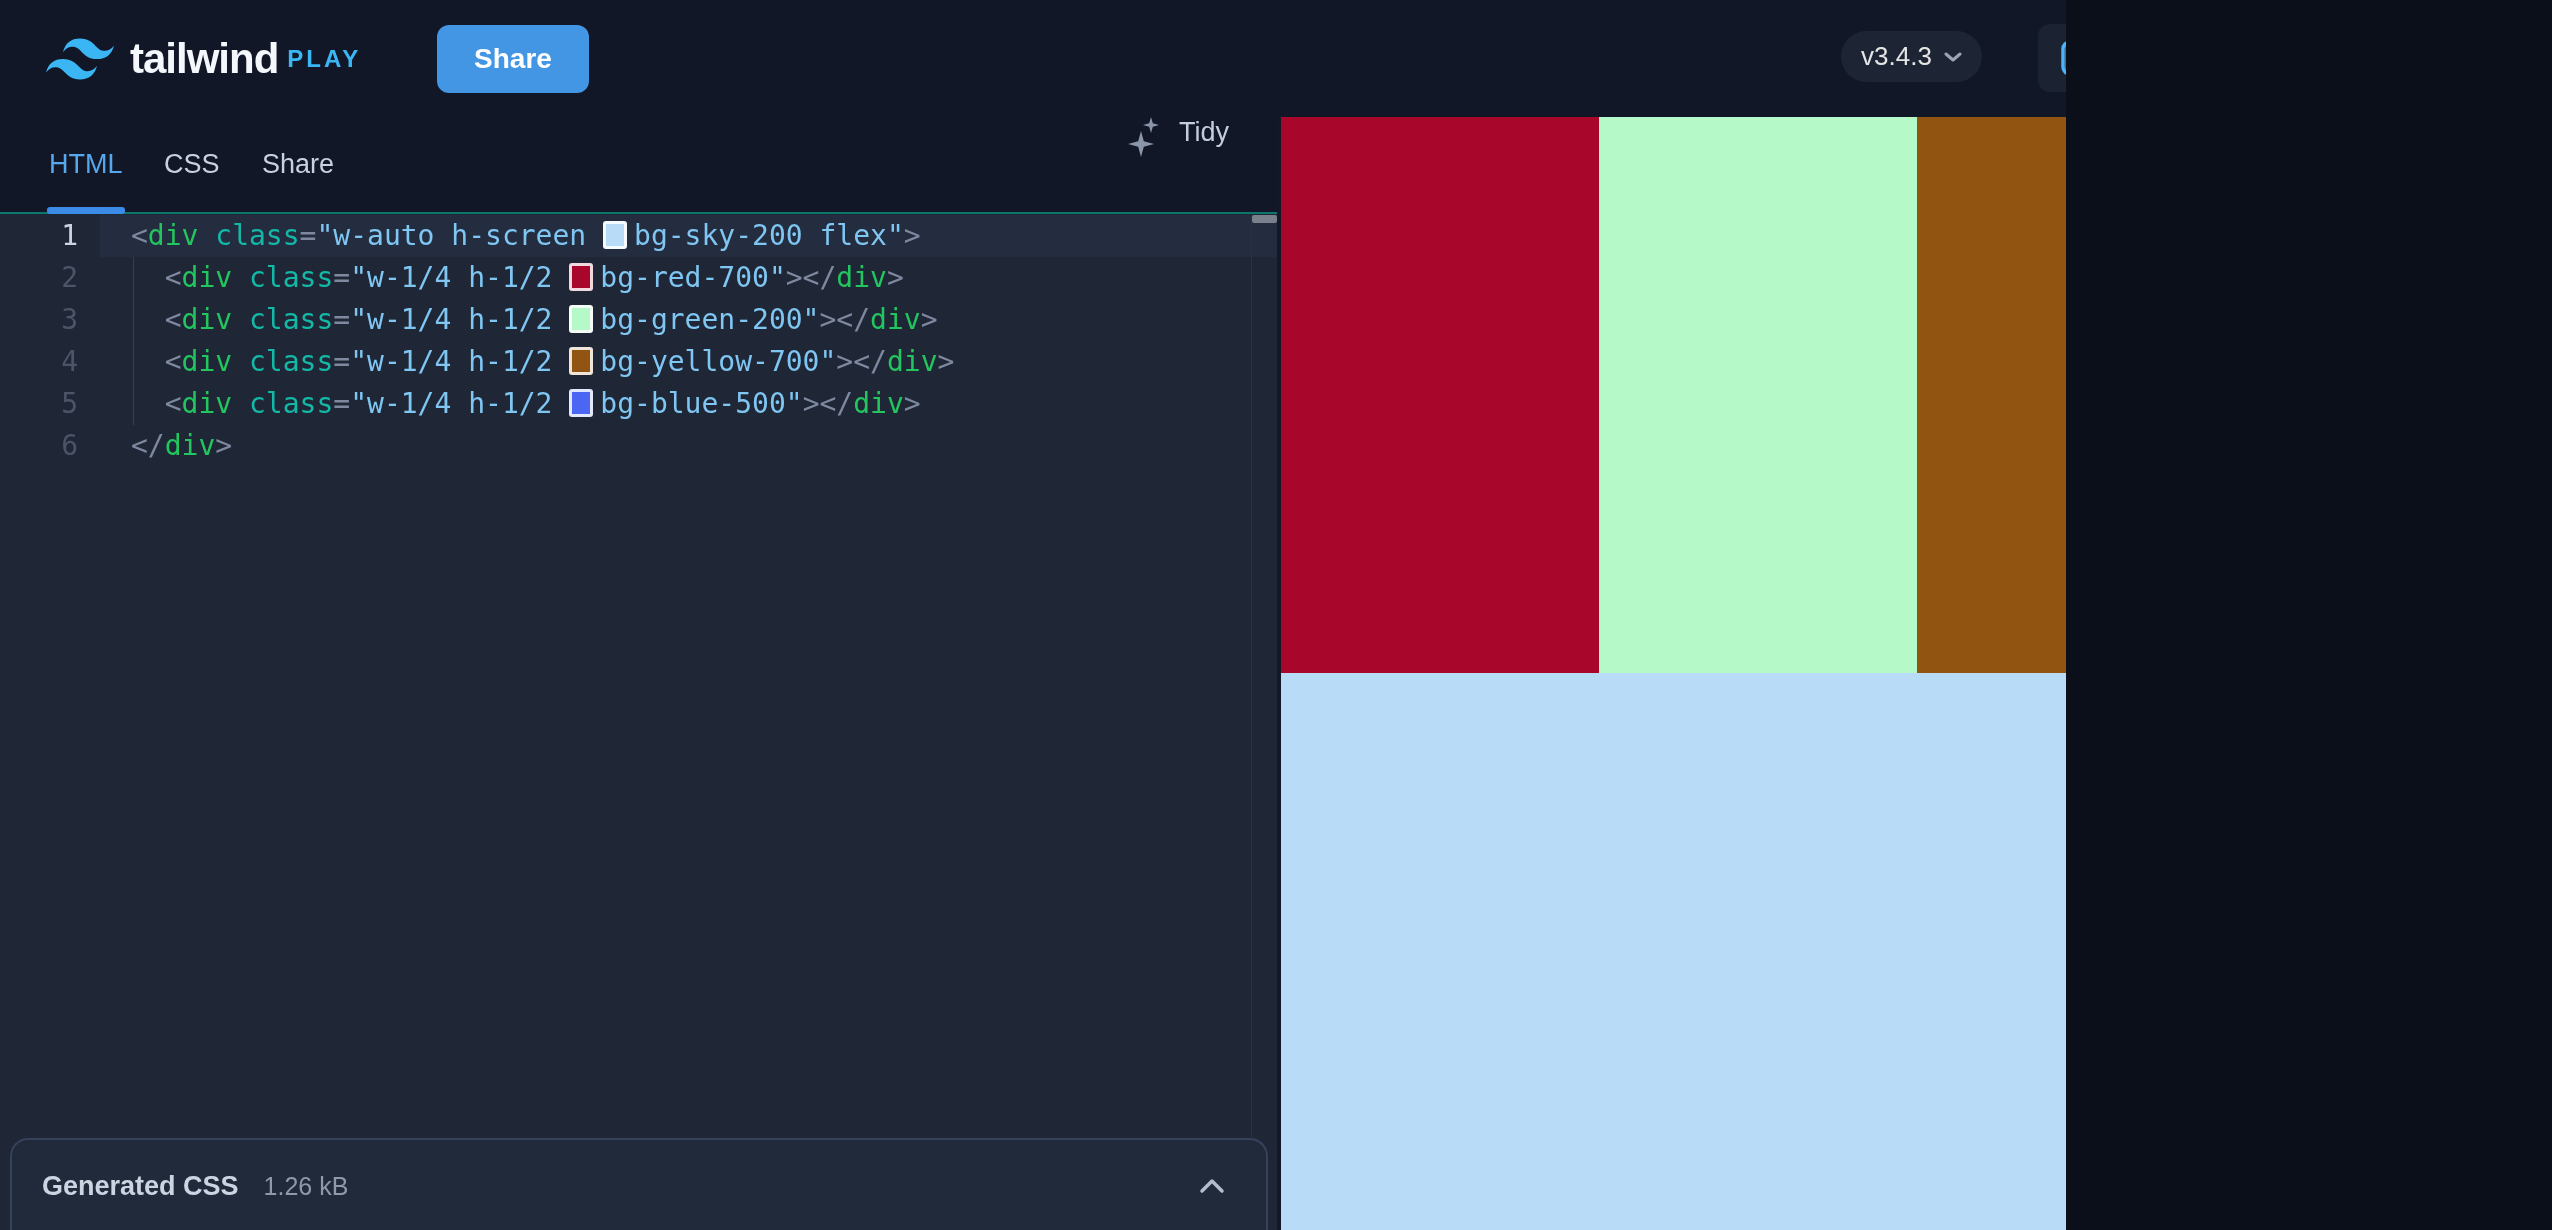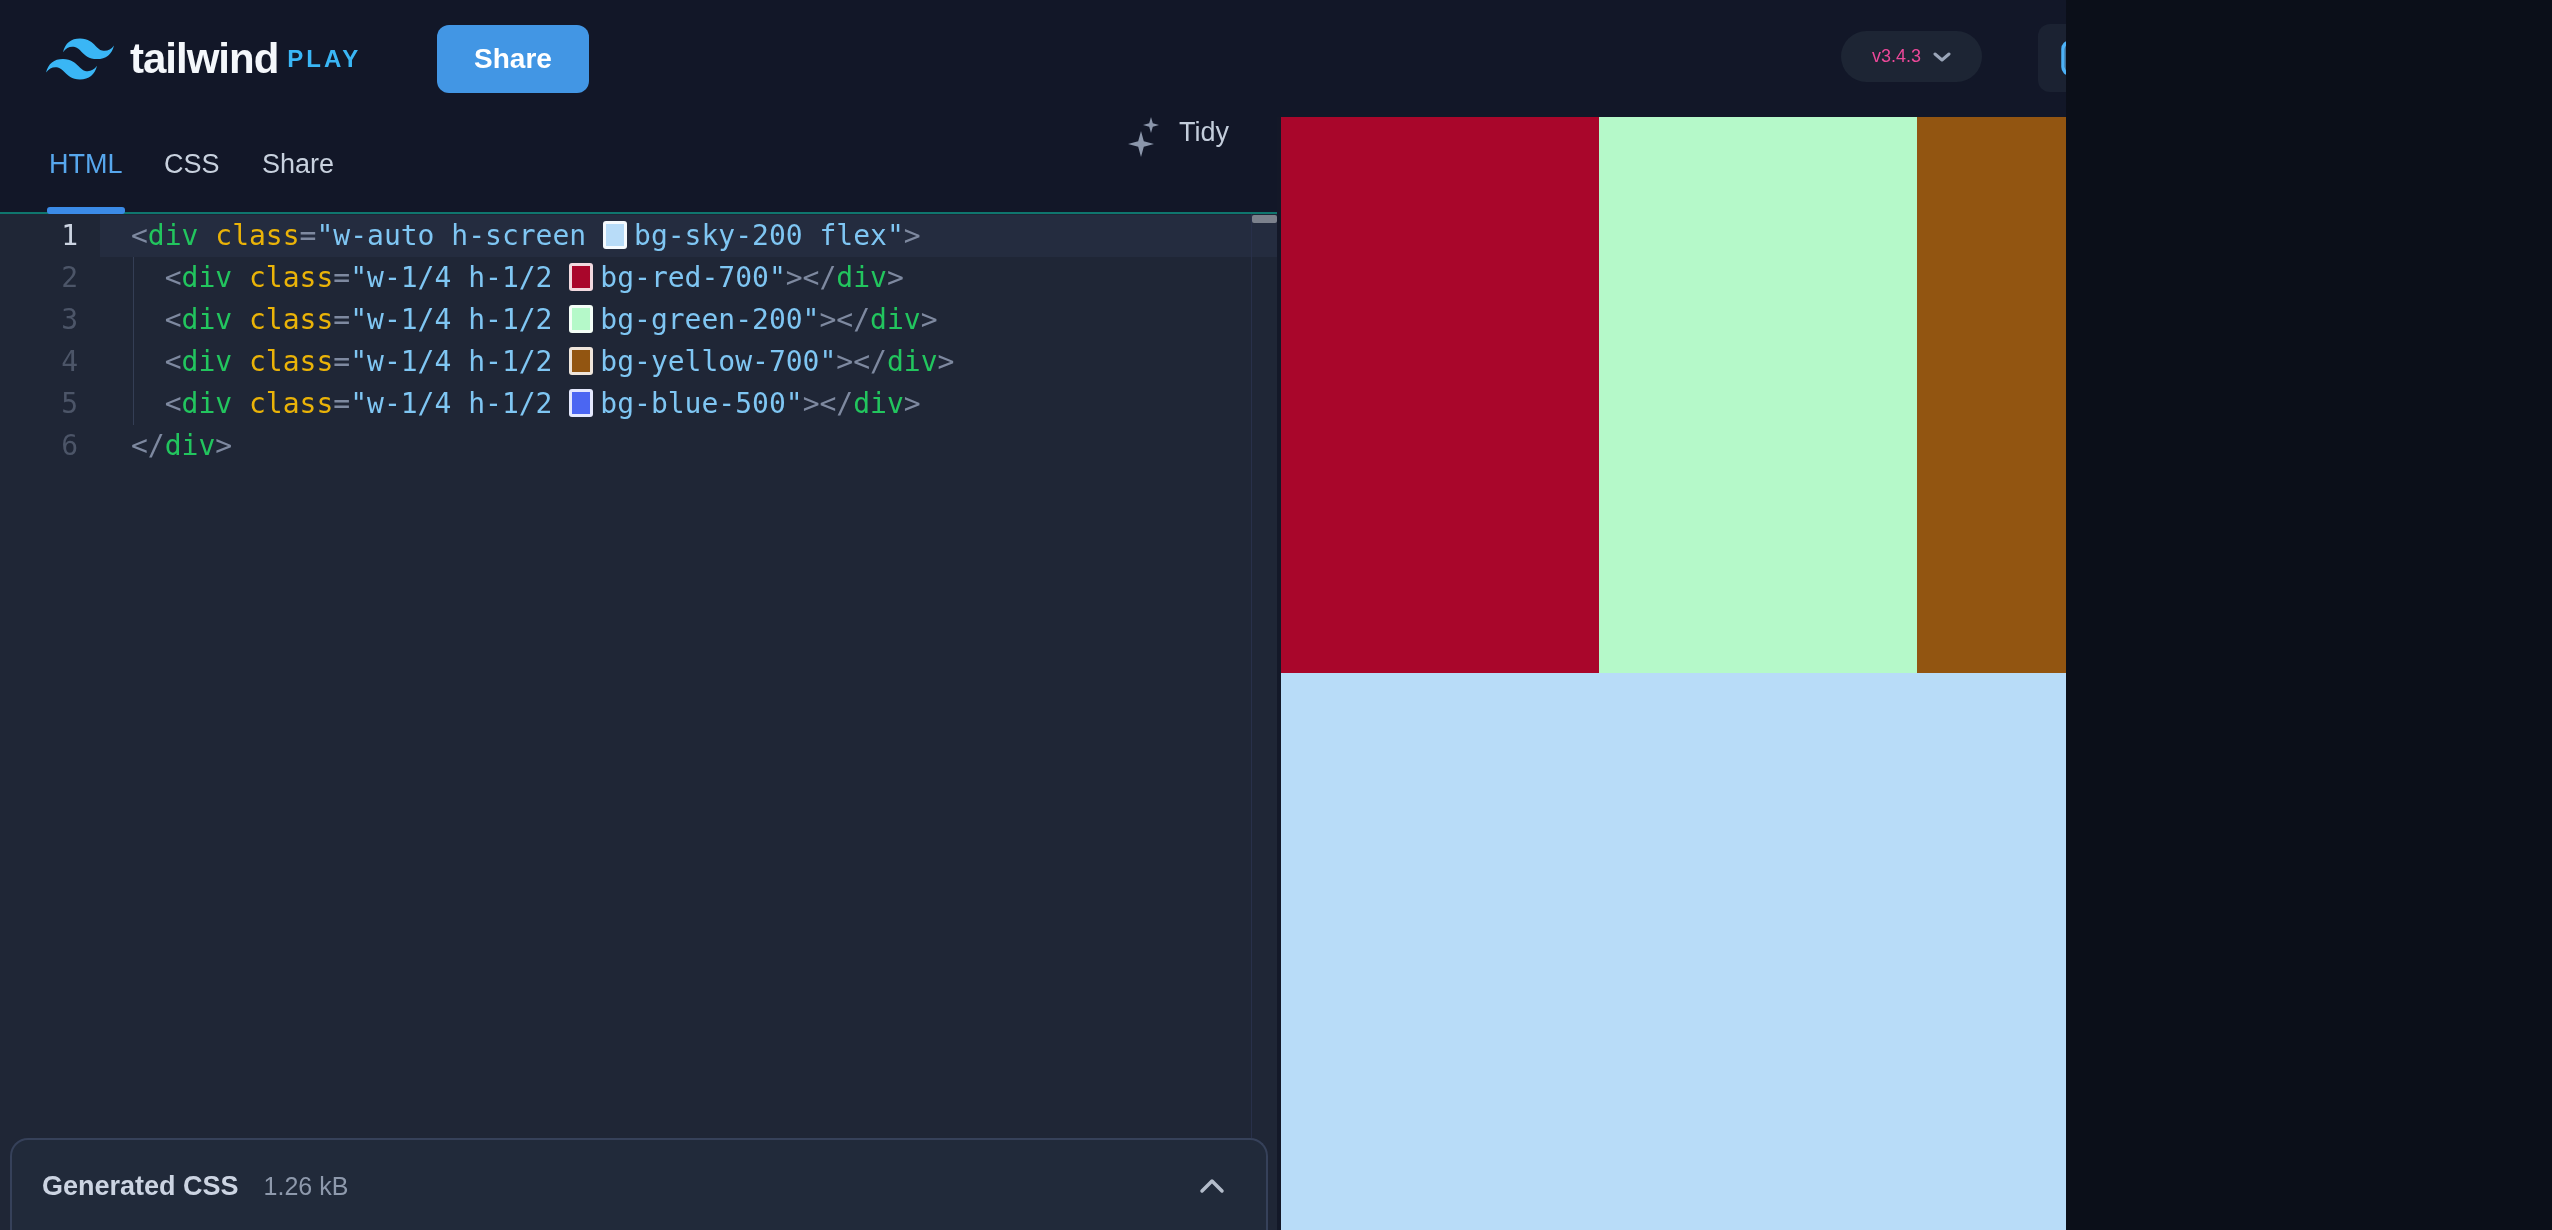--- a/index.html
+++ b/index.html
@@ -19,21 +19,21 @@
   .brand .play { margin-left:9px; font-size:24px; font-weight:700; color:#3ab6f5; letter-spacing:3px; }
   .share-btn {
     position:absolute; left:437px; top:25px; width:152px; height:68px;
     background:#4296e4; border:none; border-radius:12px;
     color:#ffffff; font-size:28px; font-weight:700; font-family:inherit; cursor:pointer;
   }
   .version-pill {
     position:absolute; left:1841px; top:31px; width:141px; height:51px; border-radius:26px;
     background:#1d2534; display:flex; align-items:center; justify-content:center; gap:12px; cursor:pointer;
   }
-  .version-pill .vtext { color:#ec4899; font-size:18px; }
+  .version-pill .vtext { color:#e5e5e5; font-size:26px; }
   .icon-group {
     position:absolute; left:2038px; top:24px; width:332px; height:68px; border-radius:12px;
     background:#1b2232;
   }
   .layout-btn { position:absolute; top:14px; width:44px; height:40px; background:none; border:none; cursor:pointer; padding:0; }
   .hdr-divider { position:absolute; left:2404px; top:31px; width:2px; height:54px; background:#2b3445; }
   .sun-btn {
     position:absolute; left:2437px; top:22px; width:73px; height:71px; border-radius:14px;
     background:#1d2534; border:none; cursor:pointer; display:flex; align-items:center; justify-content:center;
   }
@@ -53,21 +53,21 @@
     background:#1f2636; font-family:"DejaVu Sans Mono", monospace; font-size:28px; line-height:42px;
     padding-top:1px; z-index:2;
   }
   .row { display:flex; height:42px; }
   .gutter { width:100px; text-align:right; padding-right:22px; color:#4c5568; flex:none; }
   .codecell { flex:1; white-space:pre; padding-left:31px; color:#dde3ee; }
   .row.active .codecell { background:#242c3f; }
   .row.active .gutter { color:#ccd4e2; }
   .tk-punct { color:#7e89a0; }
   .tk-tag { color:#22c55e; }
-  .tk-attr { color:#eab308; }
+  .tk-attr { color:#14b8a6; }
   .tk-string { color:#7fc6f3; }
   .swatch {
     display:inline-block; width:24px; height:28px; border-radius:3px;
     border:3px solid rgba(255,255,255,0.85); vertical-align:-4px; margin-right:7px;
   }
   .indent-guide { position:absolute; left:133px; top:43px; width:1px; height:168px; background:#343e55; }
   .scroll-track { position:absolute; left:1251px; top:0; width:1px; height:924px; background:#28304a; }
   .scroll-thumb { position:absolute; left:1252px; top:1px; width:25px; height:8px; background:#7b818c; border-radius:2px; }
   
   .gen-panel {

